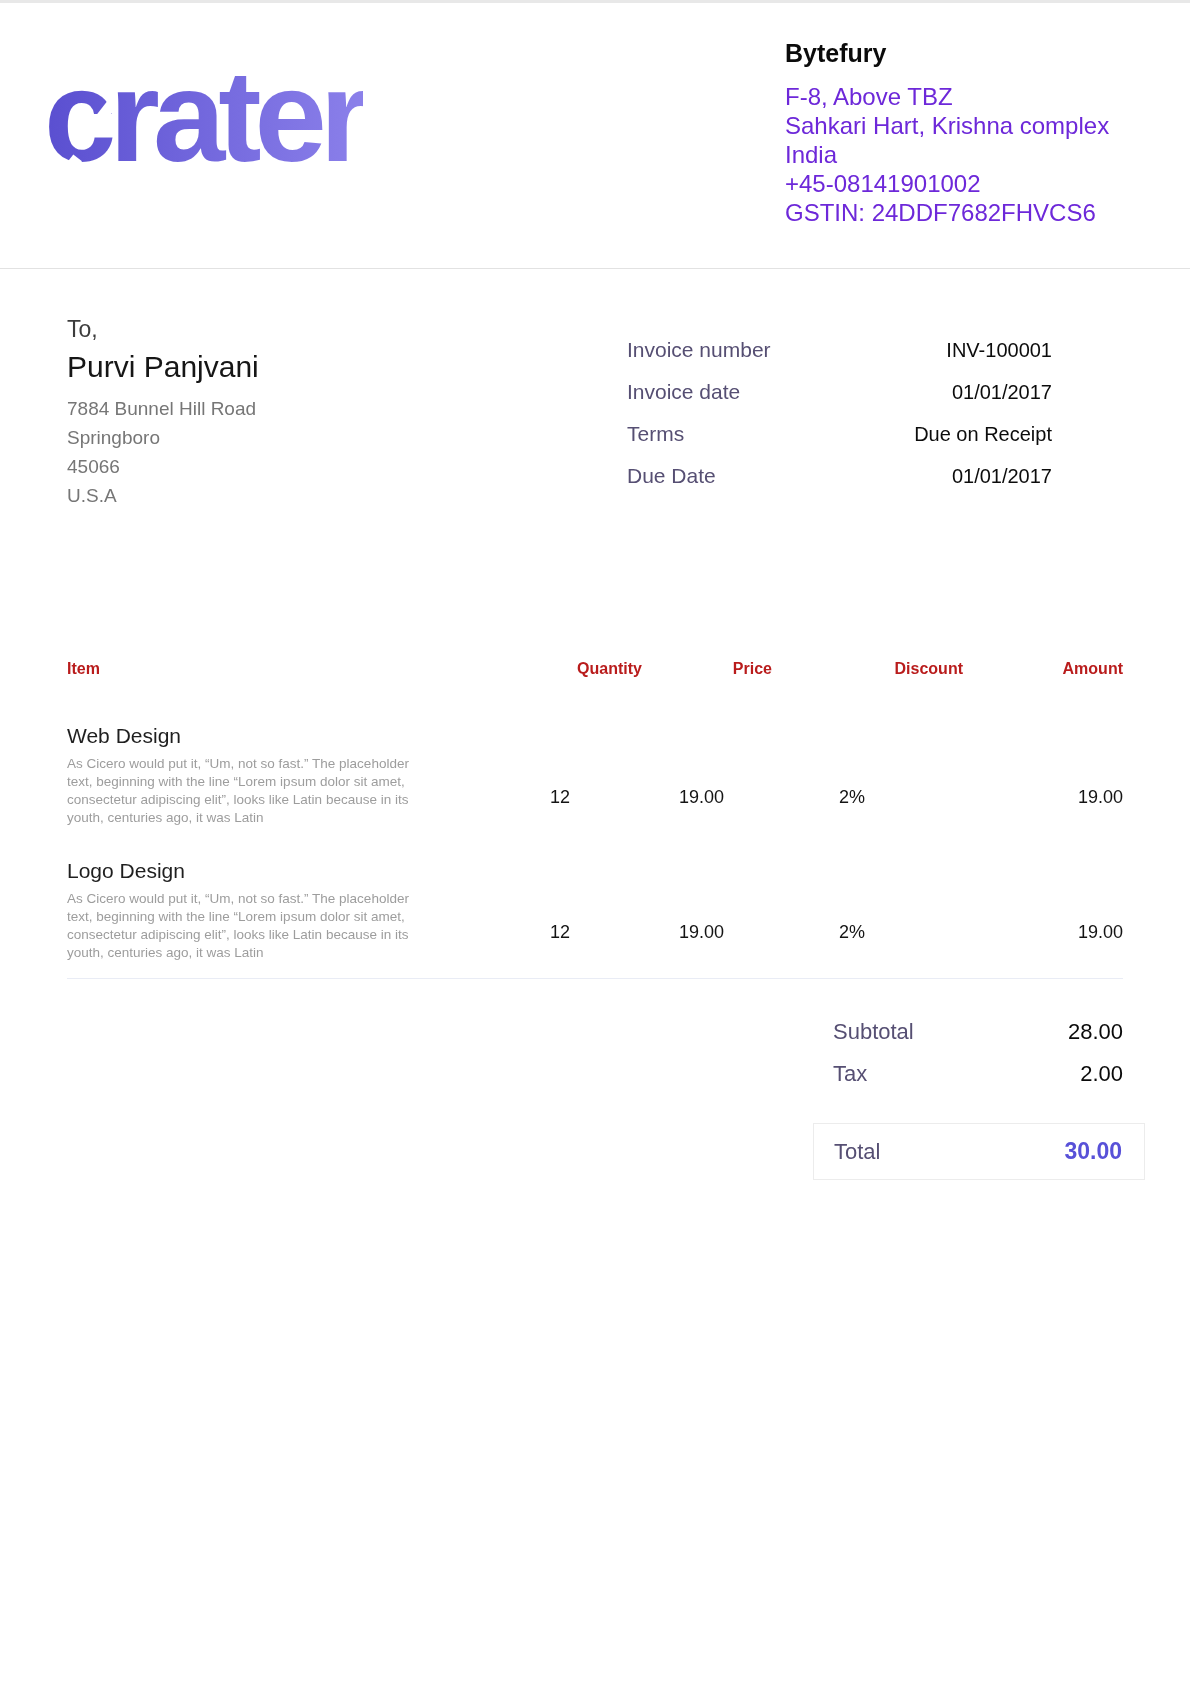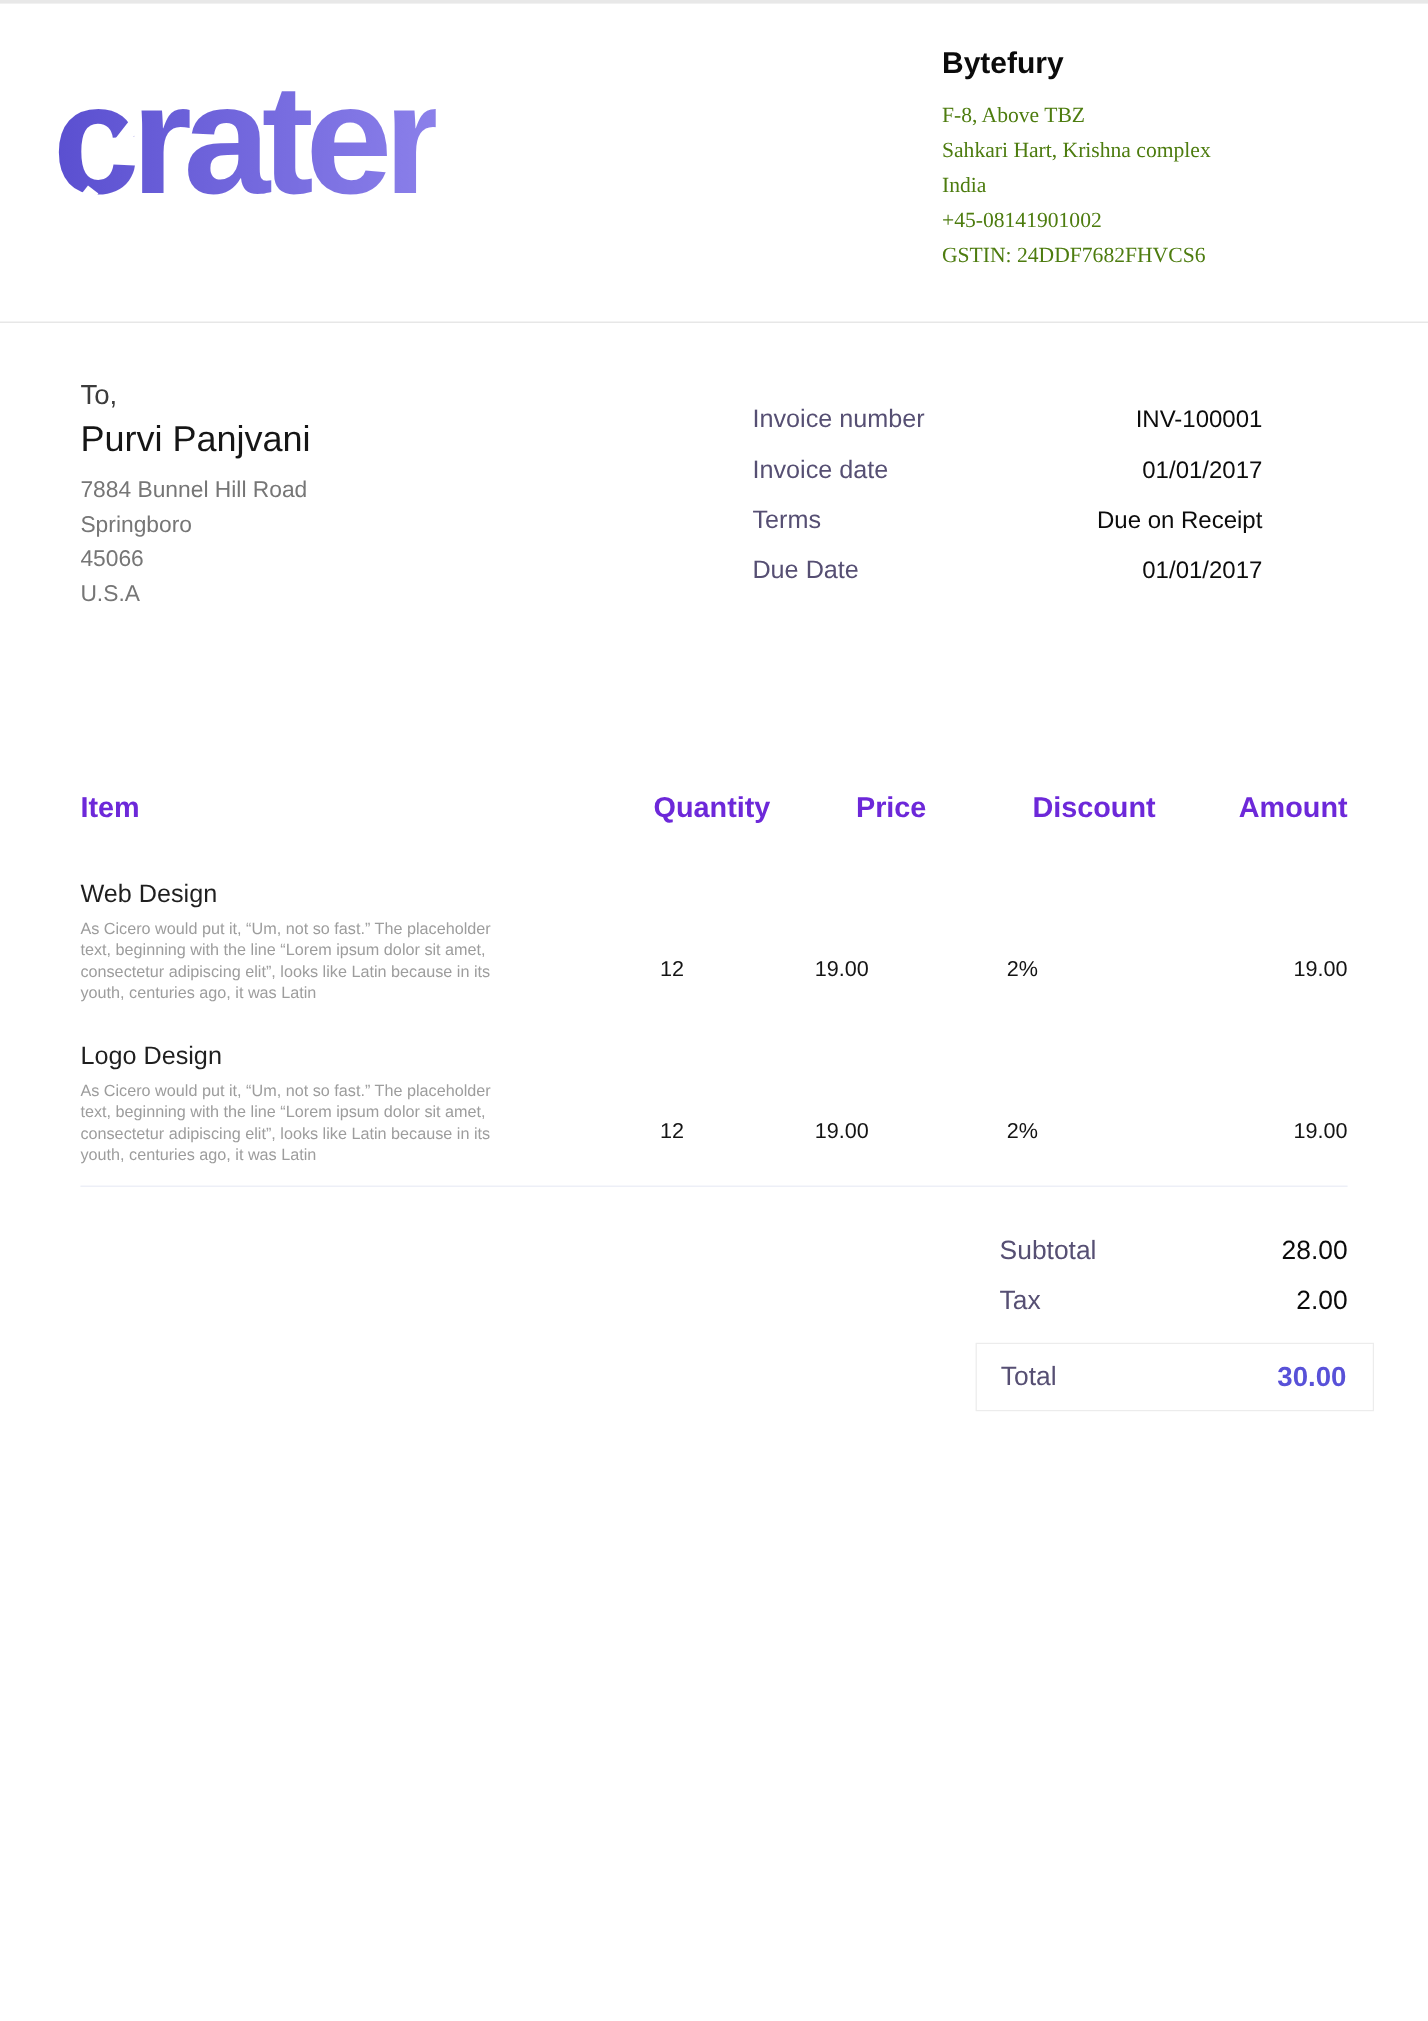--- a/index.html
+++ b/index.html
@@ -56,24 +56,23 @@
     top: 36px;
     width: 360px;
   }
   .company-name {
     font-size: 25px;
     font-weight: 700;
     color: #0b0b0b;
     margin-bottom: 14px;
   }
   .company-line {
-    font-size: 18px;
+    font-size: 24px;
     line-height: 29px;
-    color: #4d7c0f;
-    font-family: Liberation Serif, serif;
+    color: #6d28d9;
   }
   
   .content { padding: 0 67px; }
   .bill-meta {
     display: flex;
     justify-content: space-between;
     margin-top: 44px;
   }
   .billto-label { font-size: 23px; color: #3c3c3c; line-height: 32px; }
   .billto-name  { font-size: 30px; color: #161616; margin: 5px 0 10px; }
@@ -92,23 +91,23 @@
   .meta-label { font-size: 21px; color: #564f73; line-height: 30px; }
   .meta-value { font-size: 20px; color: #0c0c0c; font-weight: 500; }
   
   .items { margin-top: 150px; }
   .thead, .trow-item {
     display: grid;
     grid-template-columns: 1fr 135px 130px 191px 160px;
   }
   .thead { padding-bottom: 14px; }
   .th {
-    font-size: 24px;
+    font-size: 16px;
     font-weight: 700;
-    color: #6d28d9;
+    color: #b91c1c;
   }
   .th.num, .cell.num { text-align: right; }
   .trow-item { align-items: center; margin-top: 32px; margin-bottom: 16px; gap: 24px; }
   .item-name { font-size: 21px; color: #1f1f1f; margin-bottom: 7px; }
   .item-desc {
     font-size: 13.5px;
     line-height: 18px;
     color: #9d9d9d;
     max-width: 418px;
   }
@@ -131,24 +130,24 @@
     align-items: center;
     padding: 0 22px 0 20px;
     margin-bottom: 12px;
     line-height: 30px;
   }
   .total-row .tlabel { font-size: 22px; color: #564f73; }
   .total-row .tvalue { font-size: 22px; font-weight: 400; color: #0a0a0a; }
   .grand-total-box {
     display: flex;
     justify-content: space-between;
-    align-items: flex-start;
+    align-items: center;
     border: 1px solid #ececec;
     padding: 14px 22px 14px 20px;
-    margin-top: 20px;
+    margin-top: 34px;
   }
   .grand-total-box .tlabel { font-size: 22px; color: #564f73; }
   .grand-total-box .tvalue { font-size: 23px; font-weight: 600; color: #5851d8; }
 </style>
 </head>
 <body>
 
 <div class="page">
   <div class="top-strip"></div>
 

